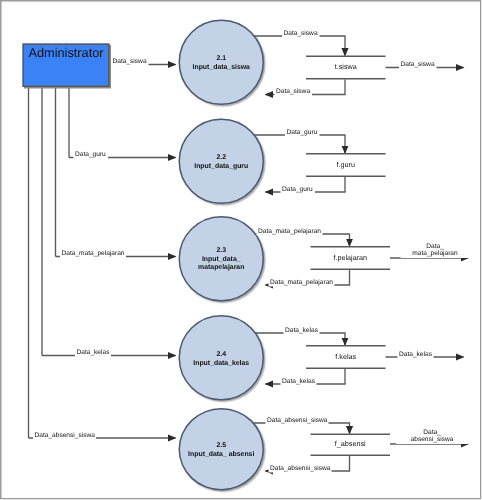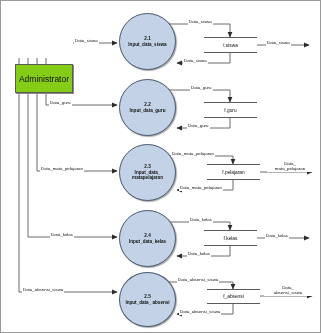--- a/index.html
+++ b/index.html
@@ -19,28 +19,27 @@
   }
   #svg-layer {
     position: absolute;
     left: 0; top: 0;
     width: 321px;
     height: 333px;
   }
   
   .entity {
     position: absolute;
-    background: #84cc16;
+    background: #3b82f6;
     border: 1px solid #5a5a5a;
     box-shadow: 1px 1px 0 #8a8a8a;
     display: flex;
-    align-items: center;
+    align-items: flex-start;
     justify-content: center;
     box-sizing: border-box;
-    margin-top: 35px;
   }
   .entity-label {
     font-size: 8.5px;
     color: #111;
     white-space: nowrap;
   }
   
   .process {
     position: absolute;
     border-radius: 50%;

